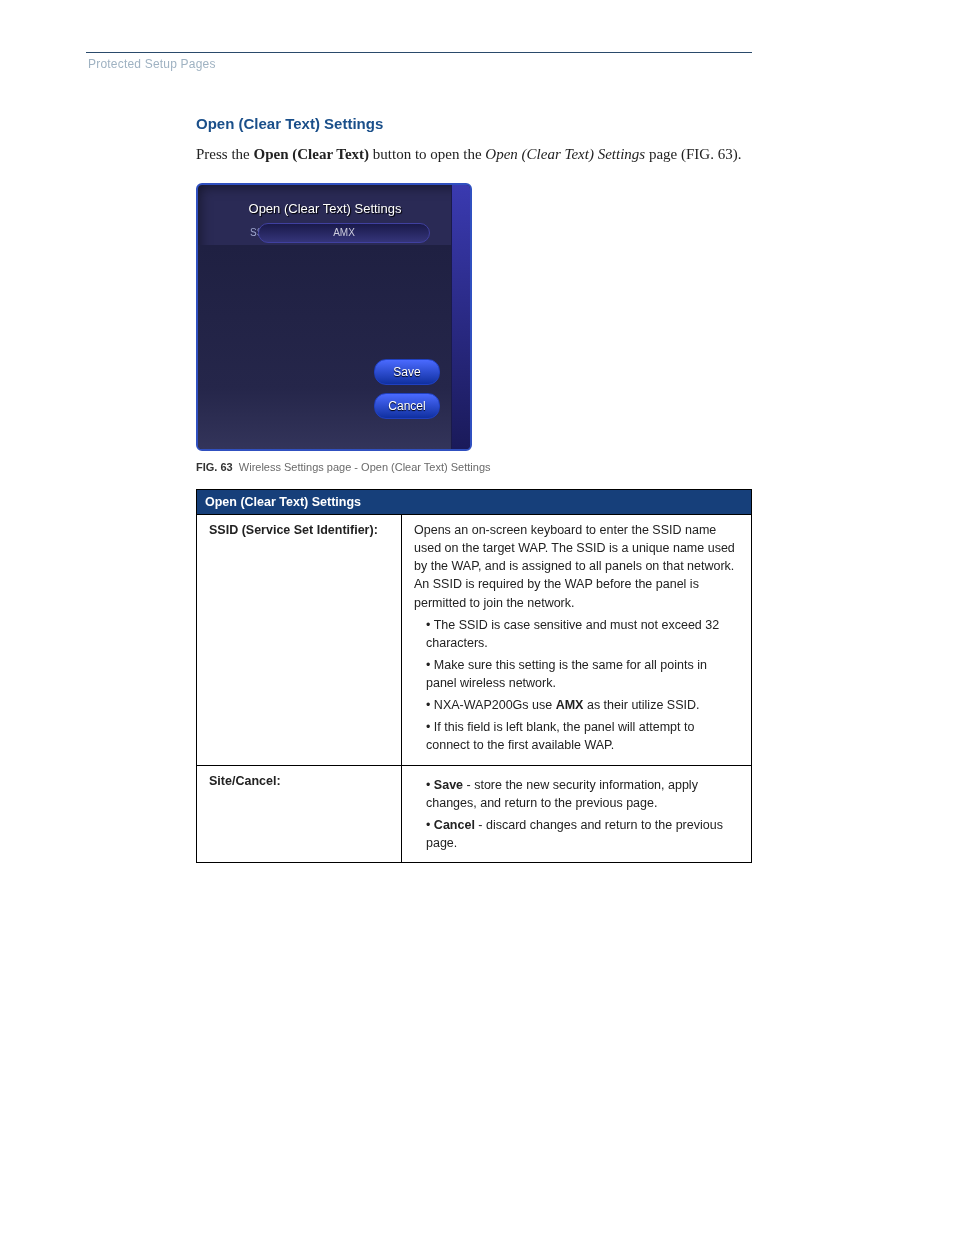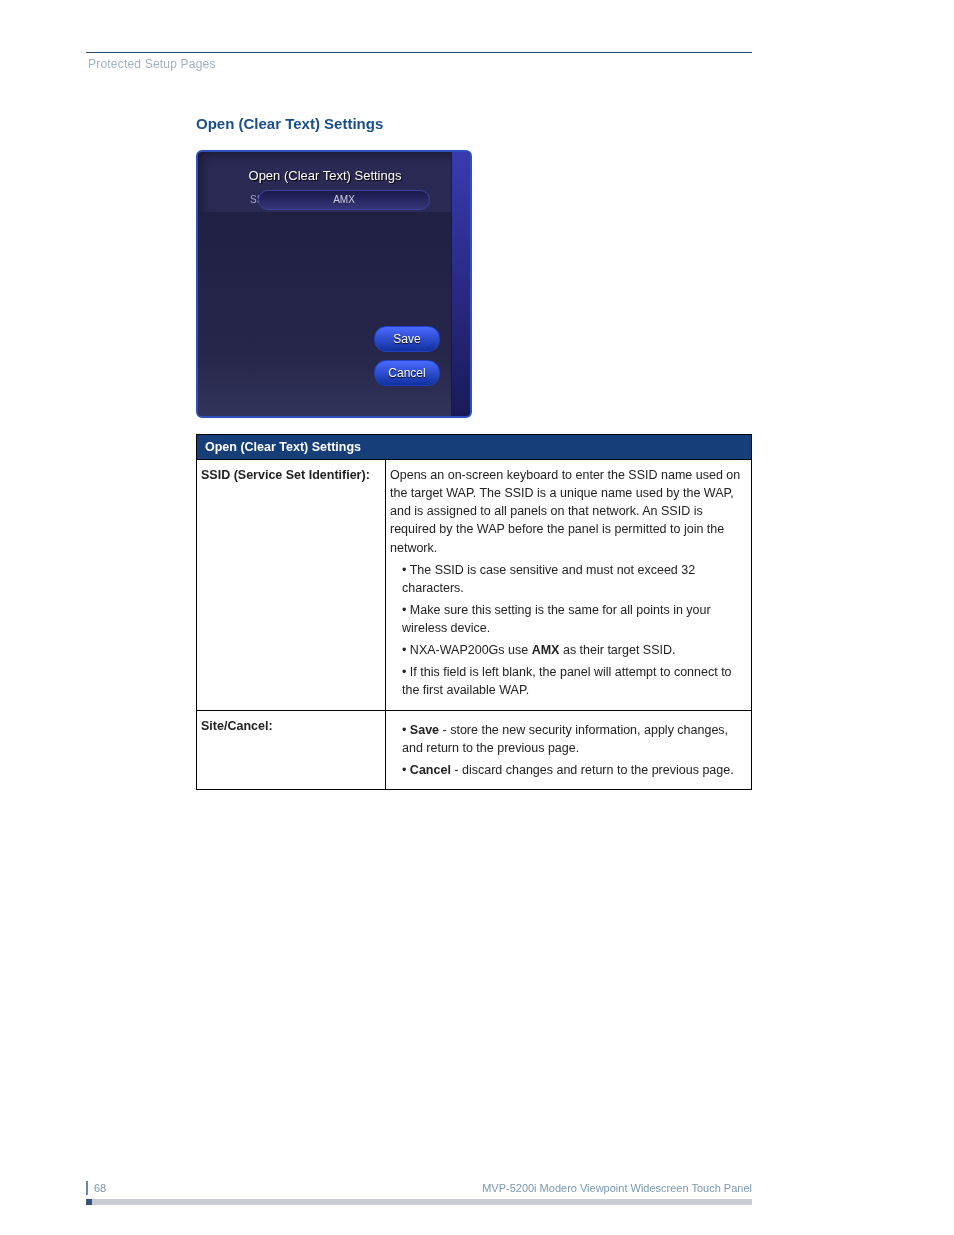--- a/index.html
+++ b/index.html
@@ -138,21 +138,21 @@
   table.settings th.head {
     background: #163f7a;
     color: #fff;
     text-align: left;
     font-weight: bold;
     padding: 5px 8px;
     border: 1px solid #000;
   }
   table.settings td {
     border: 1px solid #000;
-    padding: 6px 4px;
+    padding: 6px 12px;
     vertical-align: top;
     line-height: 1.45;
   }
   table.settings td.label {
     width: 180px;
     font-weight: bold;
   }
   .bullet-line { margin: 4px 12px; }
   
   .footer {
@@ -185,65 +185,61 @@
 
 <div class="page">
 
   <hr class="hr-top">
   <div class="breadcrumb">Protected Setup Pages</div>
 
   <div class="content">
 
     <h3 class="section-title">Open (Clear Text) Settings</h3>
 
+    <p class="body-text">
+      <span>Press the </span><strong>Open (Clear Text)</strong><span> button to open the </span><em>Open (Clear Text) Settings</em><span> page (FIG. 63).</span>
+    </p>
 
     <div class="figure-wrap">
       <div class="device-screen">
         <div class="ds-title">Open (Clear Text) Settings</div>
         <div class="ssid-label">SSID</div>
         <div class="ssid-field">AMX</div>
         <div class="inner-dark"></div>
         <div class="pill-btn btn-save">Save</div>
         <div class="pill-btn btn-cancel">Cancel</div>
+      </div>
+      <div class="caption">
+        <strong>FIG. 63</strong>&nbsp;&nbsp;<span>Wireless Settings page - Open (Clear Text) Settings</span>
       </div>
     </div>
 
 
     <table class="settings">
       <tbody>
           <tr>
             <th class="head" colspan="2">Open (Clear Text) Settings</th>
           </tr>
       <tr>
         <td class="label">SSID (Service Set Identifier):</td>
         <td>
           <div>Opens an on-screen keyboard to enter the SSID name used on the target WAP. The SSID is a unique name used by the WAP, and is assigned to all panels on that network. An SSID is required by the WAP before the panel is permitted to join the network.</div>
           <div class="bullet-line">• <span>The SSID is case sensitive and must not exceed 32 characters.</span></div>
-          <div class="bullet-line">• <span>Make sure this setting is the same for all points in your wireless device.</span></div>
-          <div class="bullet-line">• <span>NXA-WAP200Gs use </span><strong>AMX</strong><span> as their target SSID.</span></div>
+          <div class="bullet-line">• <span>Make sure this setting is the same for all points in panel wireless network.</span></div>
+          <div class="bullet-line">• <span>NXA-WAP200Gs use </span><strong>AMX</strong><span> as their utilize SSID.</span></div>
           <div class="bullet-line">• <span>If this field is left blank, the panel will attempt to connect to the first available WAP.</span></div>
         </td>
       </tr>
       <tr>
         <td class="label">Site/Cancel:</td>
         <td>
           <div class="bullet-line">• <strong>Save</strong><span> - store the new security information, apply changes, and return to the previous page.</span></div>
           <div class="bullet-line">• <strong>Cancel</strong><span> - discard changes and return to the previous page.</span></div>
         </td>
       </tr>
     </tbody>
       </table>
 
 
   </div>
 
-  <div class="footer">
-    <div class="footer-line">
-      <span class="pagenum-block">
-        <span class="bar"></span>
-        <span>68</span>
-      </span>
-      <span>MVP-5200i Modero Viewpoint Widescreen Touch Panel</span>
-    </div>
-    <div class="footer-bar"></div>
-  </div>
 
 </div>
 
 </body></html>

